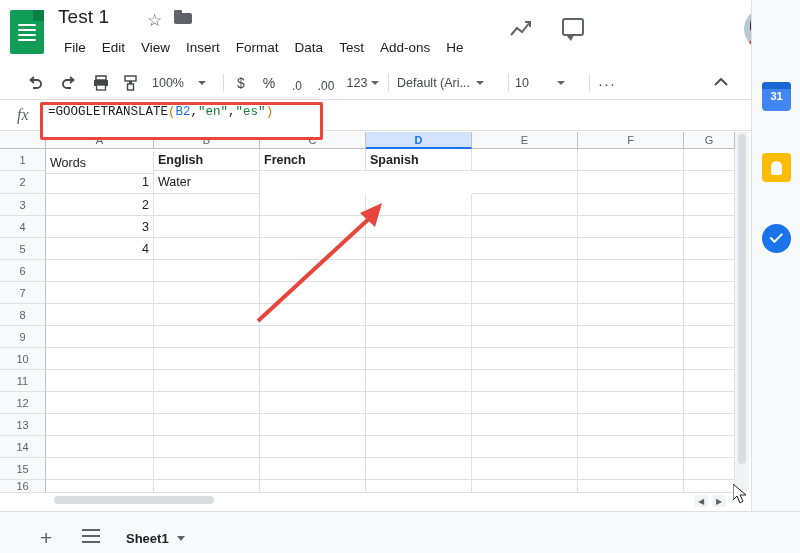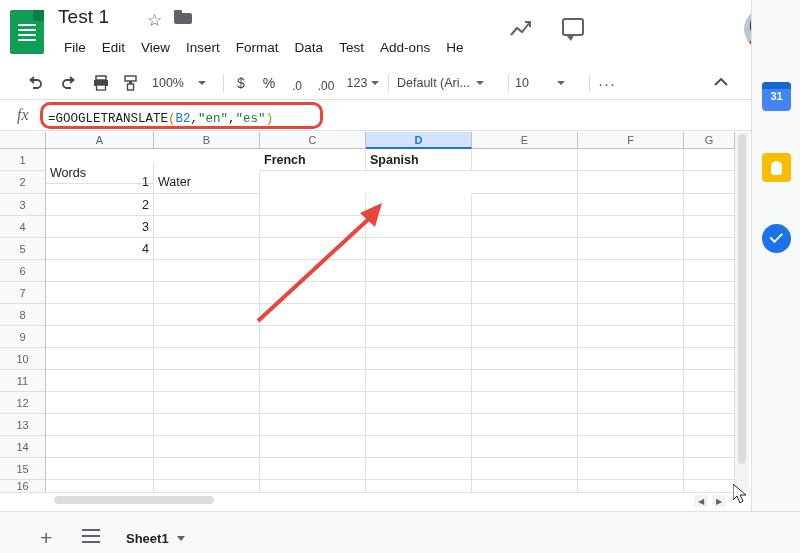--- a/index.html
+++ b/index.html
@@ -88,23 +88,23 @@
   .collapse-ico { position:absolute; left:712px; top:8px; width:18px; height:18px; }
 
   
   .formulabar {
     position:absolute; left:0; top:100px; width:751px; height:31px;
     background:#fff; border-bottom:1px solid #e0e0e0;
     display:flex; align-items:center;
   }
   .fx { position:absolute; left:17px; top:106px; font-style:italic; font-size:16px; color:#5f6368; font-family:"Liberation Serif", serif; }
   .formula-input {
-    position:absolute; left:40px; top:102px; width:283px; height:27px;
-    border:3px solid #e8453c; border-radius:10px;
-    display:flex; align-items:flex-end; padding-left:5px;
+    position:absolute; left:40px; top:102px; width:283px; height:38px;
+    border:3px solid #e8453c; border-radius:2px;
+    display:flex; align-items:flex-start; padding-left:5px;
     font-family:"Liberation Mono", monospace; font-size:12.5px;
     color:#202124; background:#fff; z-index:5;
   }
   .tok-blue { color:#1a73e8; }
   .tok-green { color:#188038; }
   .tok-paren1 { color:#e37400; }
 
   
   .grid-wrap { position:absolute; left:0; top:132px; width:751px; height:359px; background:#fff; }
   .corner { position:absolute; left:0; top:0; width:46px; height:17px; background:#f8f9fa; border-right:1px solid #c0c0c0; border-bottom:1px solid #c0c0c0; }
@@ -324,21 +324,22 @@
   <div class="rowhead" style="top:172px;height:22px;">8</div>
   <div class="rowhead" style="top:194px;height:22px;">9</div>
   <div class="rowhead" style="top:216px;height:22px;">10</div>
   <div class="rowhead" style="top:238px;height:22px;">11</div>
   <div class="rowhead" style="top:260px;height:22px;">12</div>
   <div class="rowhead" style="top:282px;height:22px;">13</div>
   <div class="rowhead" style="top:304px;height:22px;">14</div>
   <div class="rowhead" style="top:326px;height:22px;">15</div>
   <div class="rowhead" style="top:348px;height:13px;">16</div>
 
-  <div class="cell" style="left:46px;top:30px;width:108px;height:22px;">Words</div>
+  <div class="cell" style="left:46px;top:20px;width:108px;height:22px;">Words</div>
+  <div class="cell bold" style="left:154px;top:17px;width:106px;height:22px;">English</div>
   <div class="cell bold" style="left:260px;top:17px;width:106px;height:22px;">French</div>
   <div class="cell bold" style="left:366px;top:17px;width:106px;height:22px;">Spanish</div>
   <div class="cell" style="left:472px;top:17px;width:106px;height:22px;"></div>
   <div class="cell" style="left:578px;top:17px;width:106px;height:22px;"></div>
   <div class="cell" style="left:684px;top:17px;width:51px;height:22px;"></div>
 
   <div class="cell num" style="left:46px;top:39px;width:108px;height:23px;">1</div>
   <div class="cell" style="left:154px;top:39px;width:106px;height:23px;">Water</div>
   <div class="cell" style="left:472px;top:39px;width:106px;height:23px;"></div>
   <div class="cell" style="left:578px;top:39px;width:106px;height:23px;"></div>

